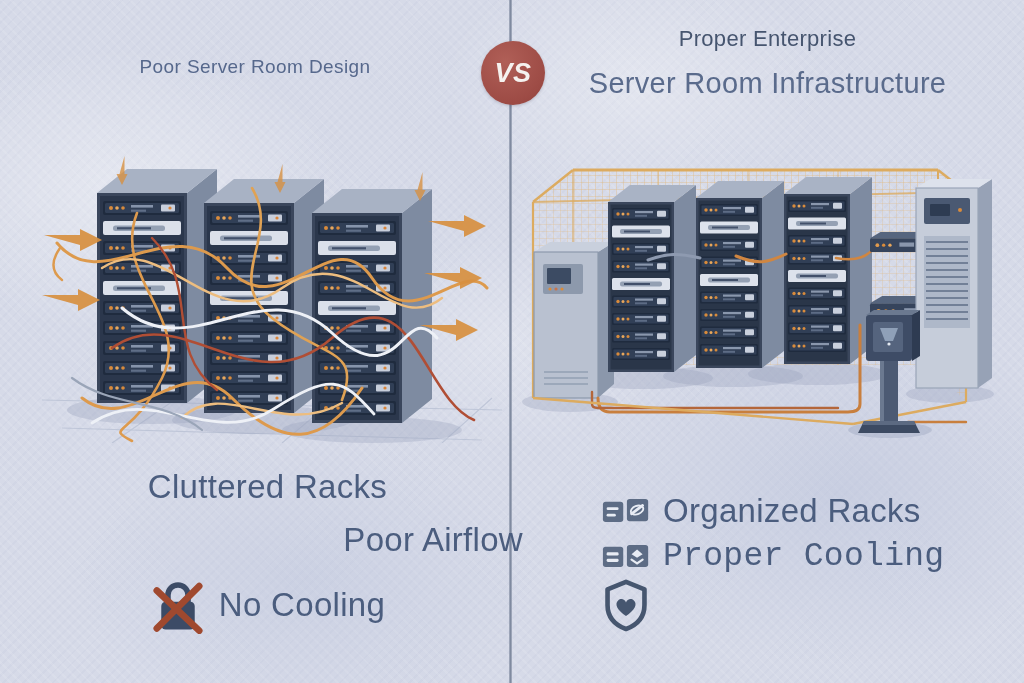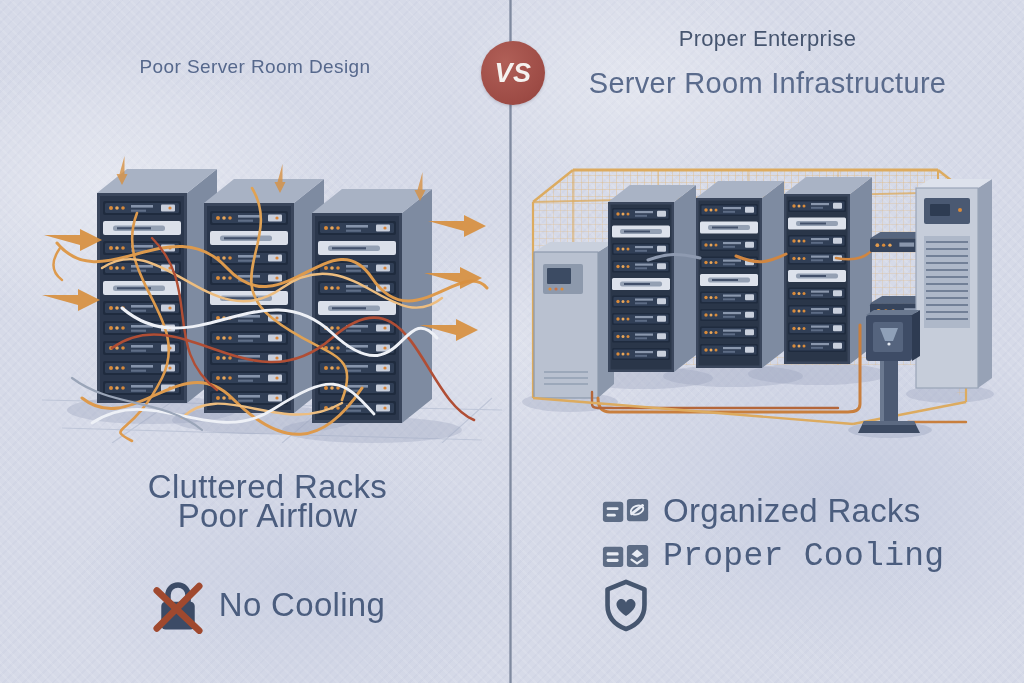--- a/index.html
+++ b/index.html
@@ -39,21 +39,21 @@
   .right-title .line2{font-size:29px;color:#5a6b8c;margin-top:15px;letter-spacing:.3px;}
   .illu{position:absolute;}
   .illu-left{left:42px;top:148px;}
   .illu-right{left:518px;top:140px;}
   .feature-row{
     position:absolute;display:flex;align-items:center;gap:13px;
     font-size:33px;color:#4b5d7e;letter-spacing:.3px;padding-left:12px;
   }
   .fl{left:0;width:511px;justify-content:center;}
   .fl1{top:470px;height:34px;}
-  .fl2{top:499px;height:34px;}
+  .fl2{top:523px;height:34px;justify-content:flex-end;}
   .fl3{top:574px;height:62px;}
   .fr{left:590px;}
   .fr1{top:492px;height:38px;}
   .fr2{top:537px;height:38px;font-family:Liberation Mono, monospace;}
   .fr3{top:576px;height:58px;}
   .icon{flex:0 0 auto;display:block;}
 </style>
 </head>
 <body>
 

